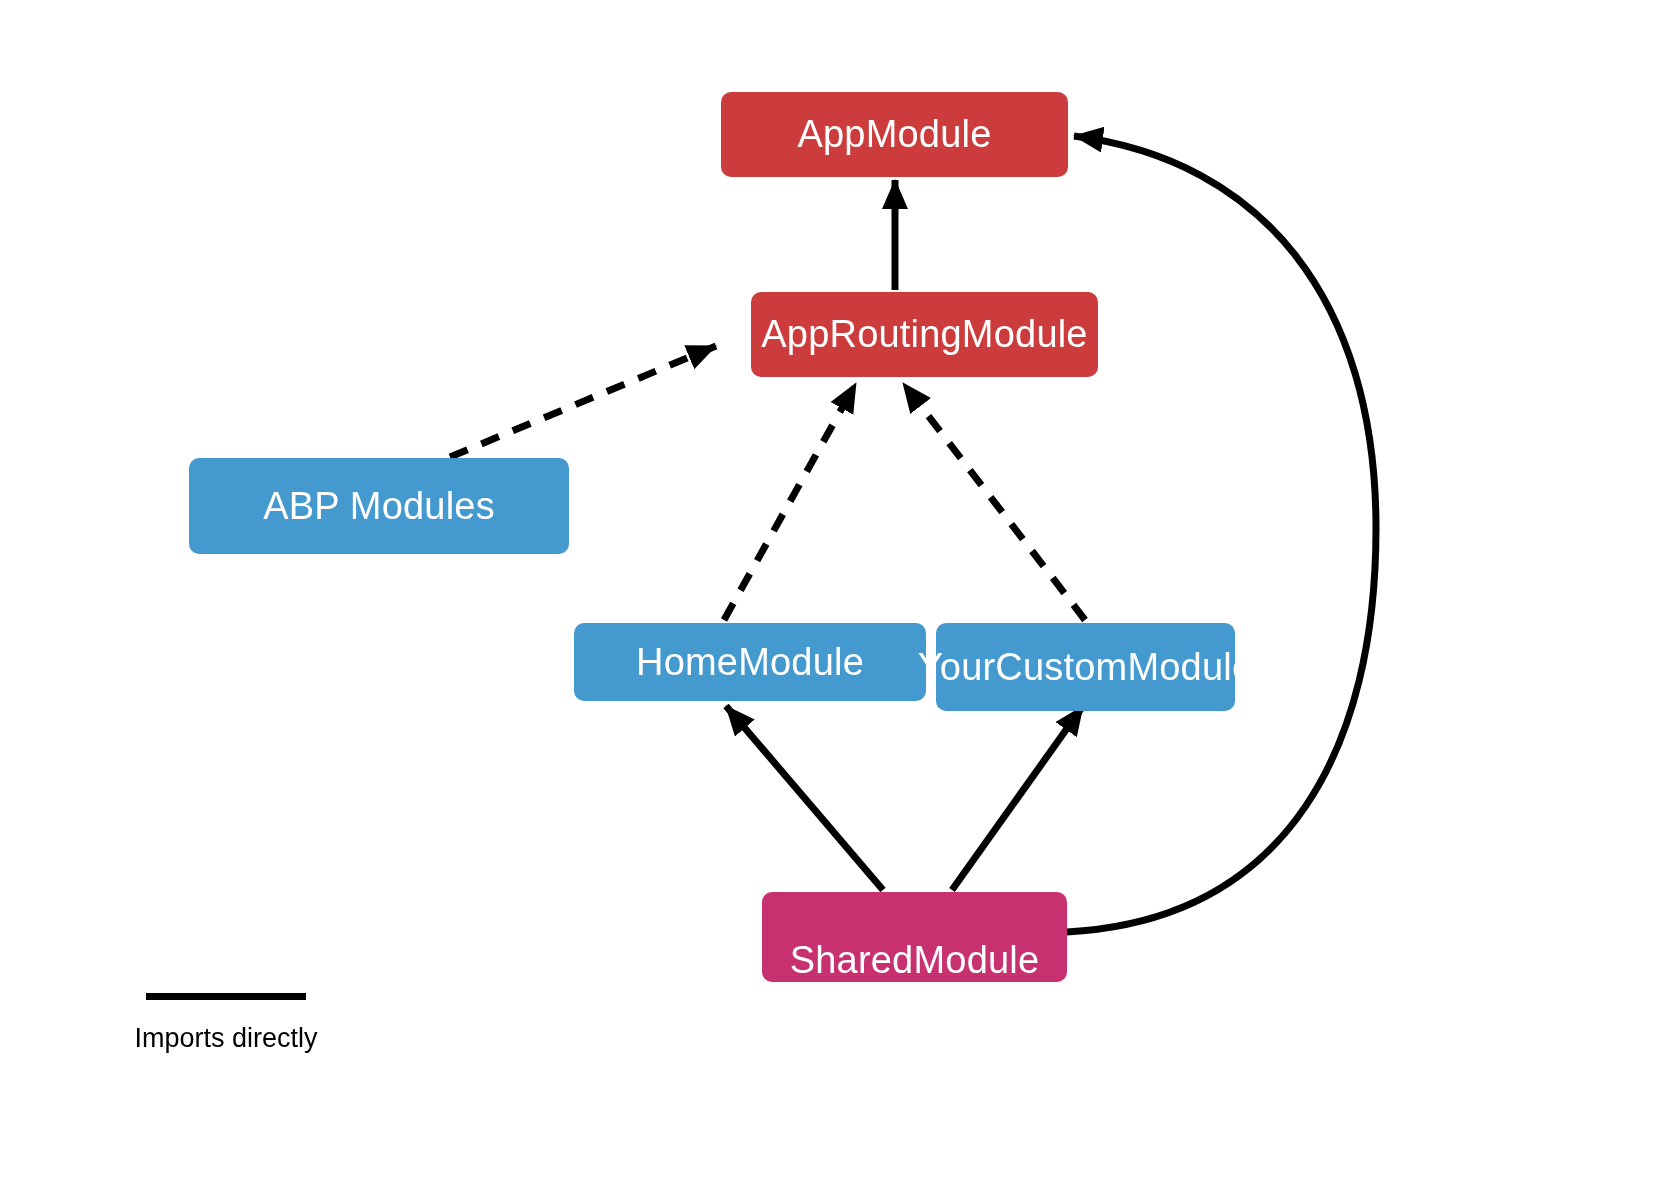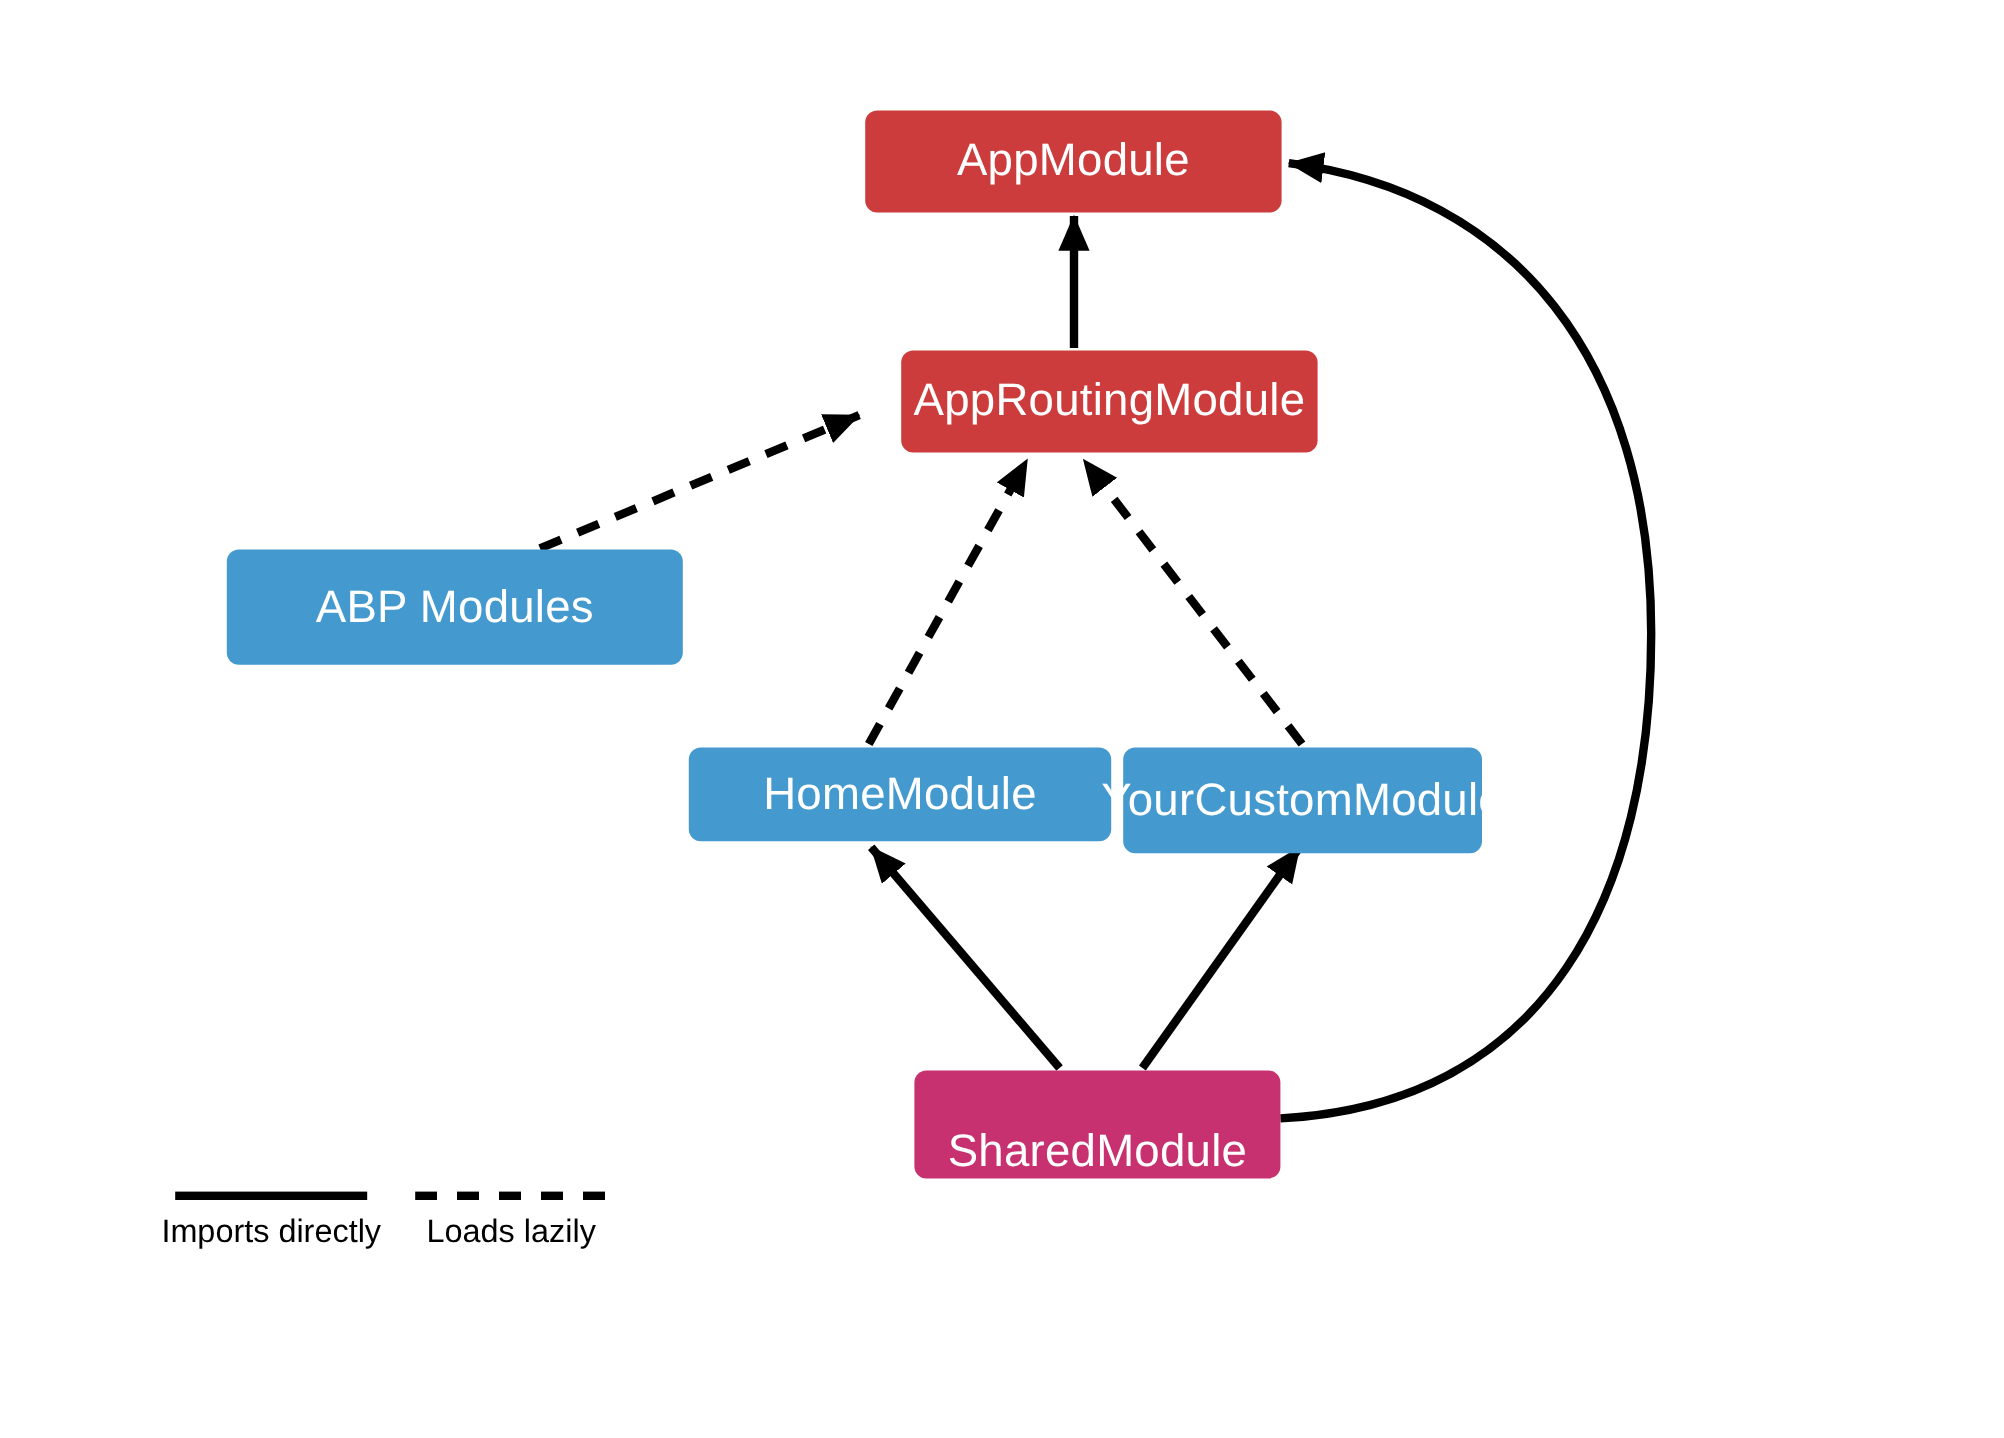--- a/index.html
+++ b/index.html
@@ -40,20 +40,21 @@
     font-size: 38px;
     letter-spacing: 0.2px;
     white-space: nowrap;
   }
   .legend-item {
     position: absolute;
     width: 180px;
     display: flex;
     flex-direction: column;
     align-items: center;
+    gap: 12px;
   }
   .legend-line {
     height: 7px;
     margin-top: 0;
   }
   .legend-line.solid {
     width: 160px;
     background: #000000;
   }
   .legend-line.dashed {
@@ -108,18 +109,14 @@
       <div class="node" style="left: 762px; top: 892px; width: 305px; height: 90px; background: rgb(199, 49, 111); align-items: flex-end;">
         <span>SharedModule</span>
       </div>
     </div>
 
   <div class="legend-item" style="left:136px; top:993px;">
     <div class="legend-line solid"></div>
     <div class="legend-label">Imports directly</div>
   </div>
 
-  <div class="legend-item" style="left:336px; top:993px;">
-    <div class="legend-line dashed"></div>
-    <div class="legend-label">Loads lazily</div>
-  </div>
 
 </div>
 
 </body></html>

